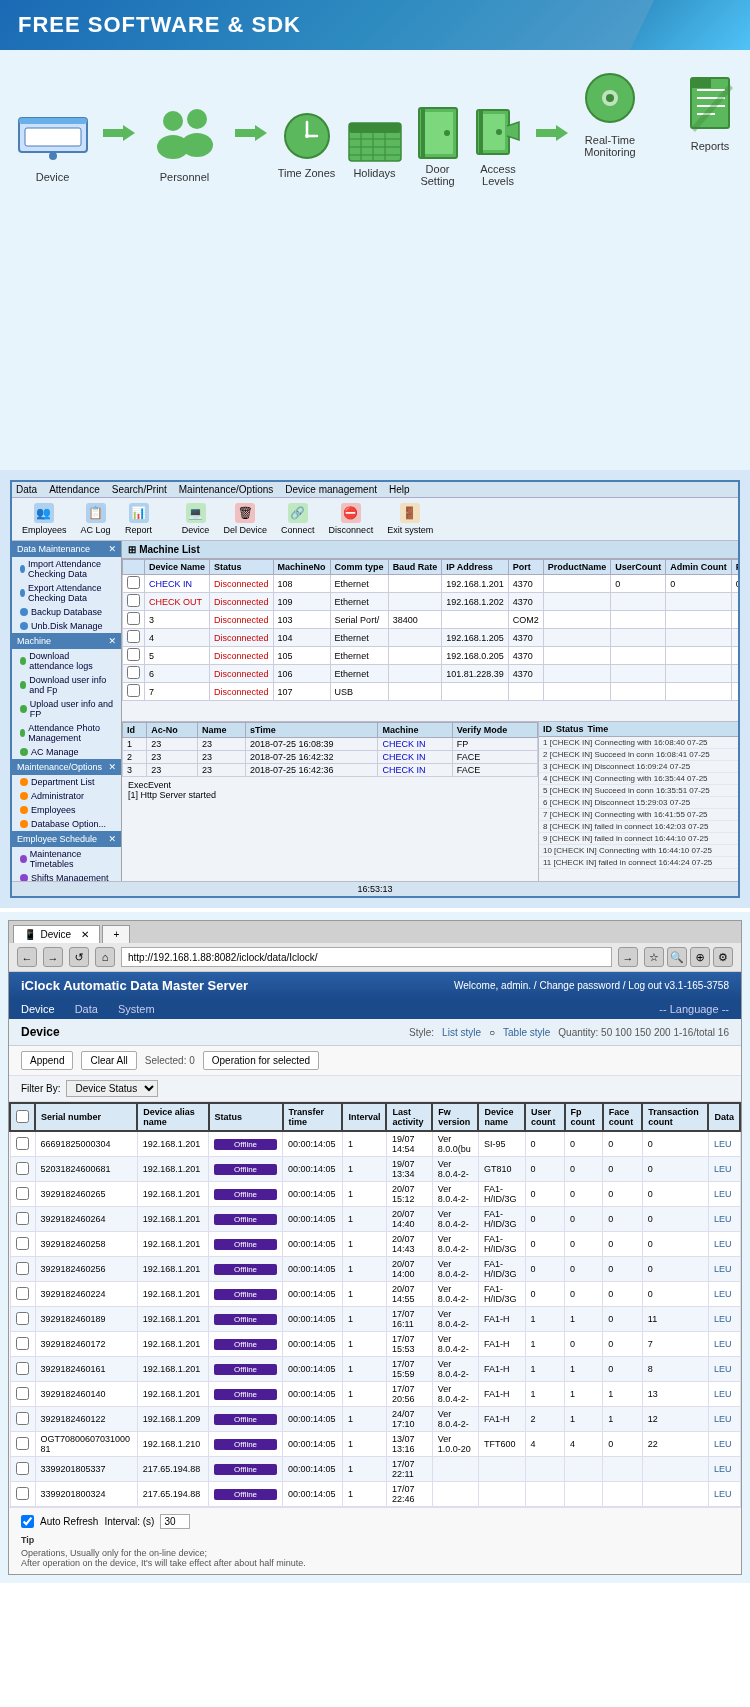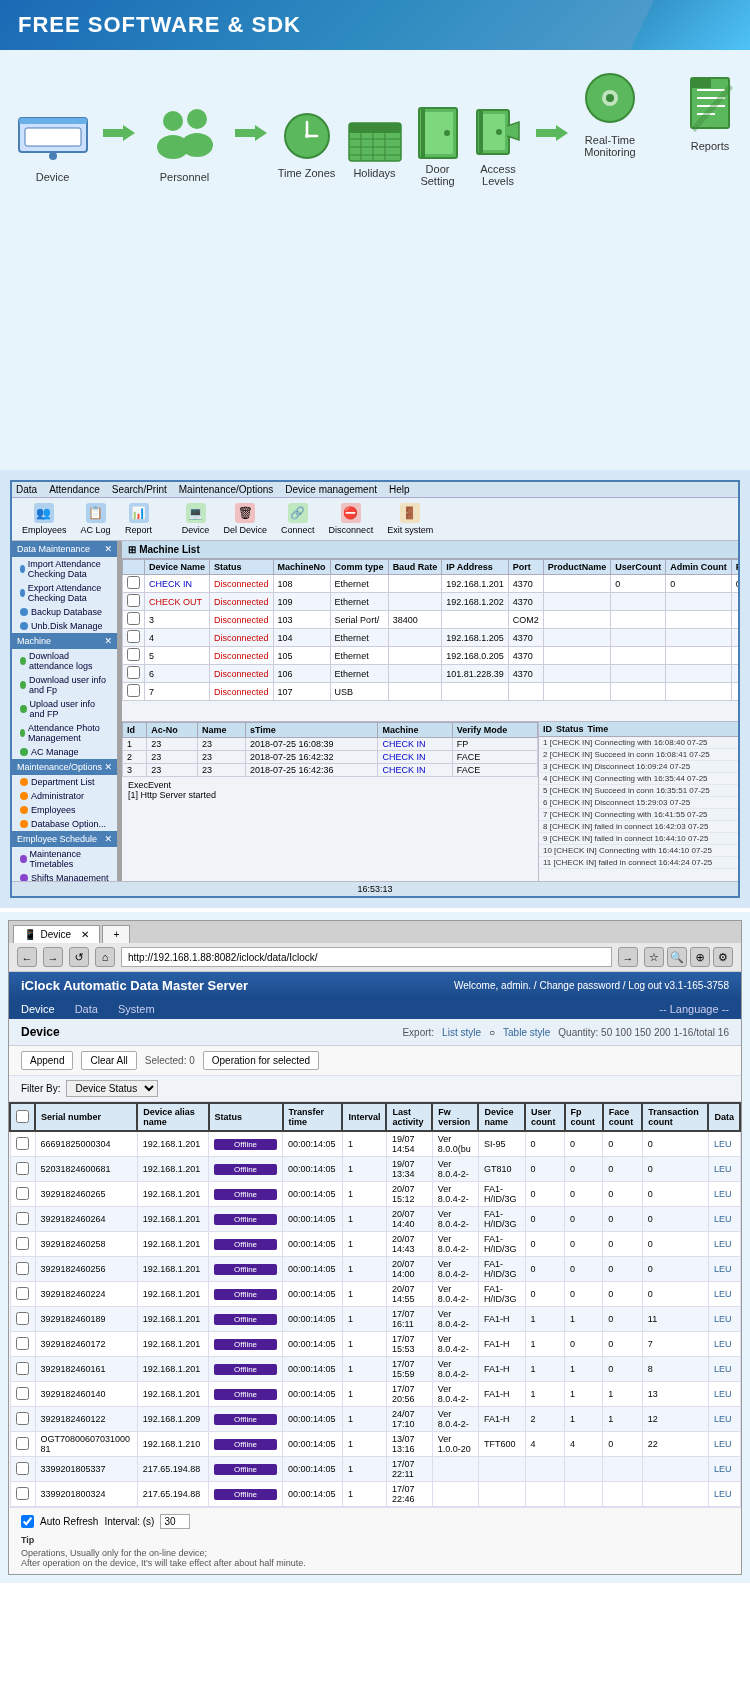--- a/index.html
+++ b/index.html
@@ -146,21 +146,21 @@
     }
 
     .amp-body {
       display: flex;
       height: 340px;
     }
 
     .amp-sidebar {
       width: 110px;
       background: #e0ecf8;
-      border-right: 5px solid #a3a3a3;
+      border-right: 1px solid #a3a3a3;
       overflow-y: auto;
       font-size: 9px;
     }
 
     .sidebar-section-header {
       background: #4a7fb5;
       color: #fff;
       padding: 3px 5px;
       font-size: 9px;
       display: flex;
@@ -951,21 +951,21 @@
     <div style="background:#1a4a8a;padding:4px 12px;display:flex;gap:20px;align-items:center;">
       <span style="color:#fff;font-size:11px;cursor:pointer;">Device</span>
       <span style="color:#cce;font-size:11px;cursor:pointer;">Data</span>
       <span style="color:#cce;font-size:11px;cursor:pointer;">System</span>
       <span style="color:#cce;font-size:11px;margin-left:auto;cursor:pointer;">-- Language --</span>
     </div>
 
     <div class="iclock-device-header">
       <span class="device-title">Device</span>
       <div style="display:flex;align-items:center;gap:8px;">
-        <span class="style-options">Export:</span>
+        <span class="style-options">Style:</span>
         <span style="color:#336699;cursor:pointer;font-size:10px;">List style</span>
         <span style="font-size:10px;">○</span>
         <span style="color:#336699;cursor:pointer;font-size:10px;">Table style</span>
         <span class="quantity-info">Quantity: 50 100 150 200  1-16/total 16</span>
       </div>
     </div>
 
     <div class="iclock-toolbar">
       <button class="iclock-btn">Append</button>
       <button class="iclock-btn">Clear All</button>

